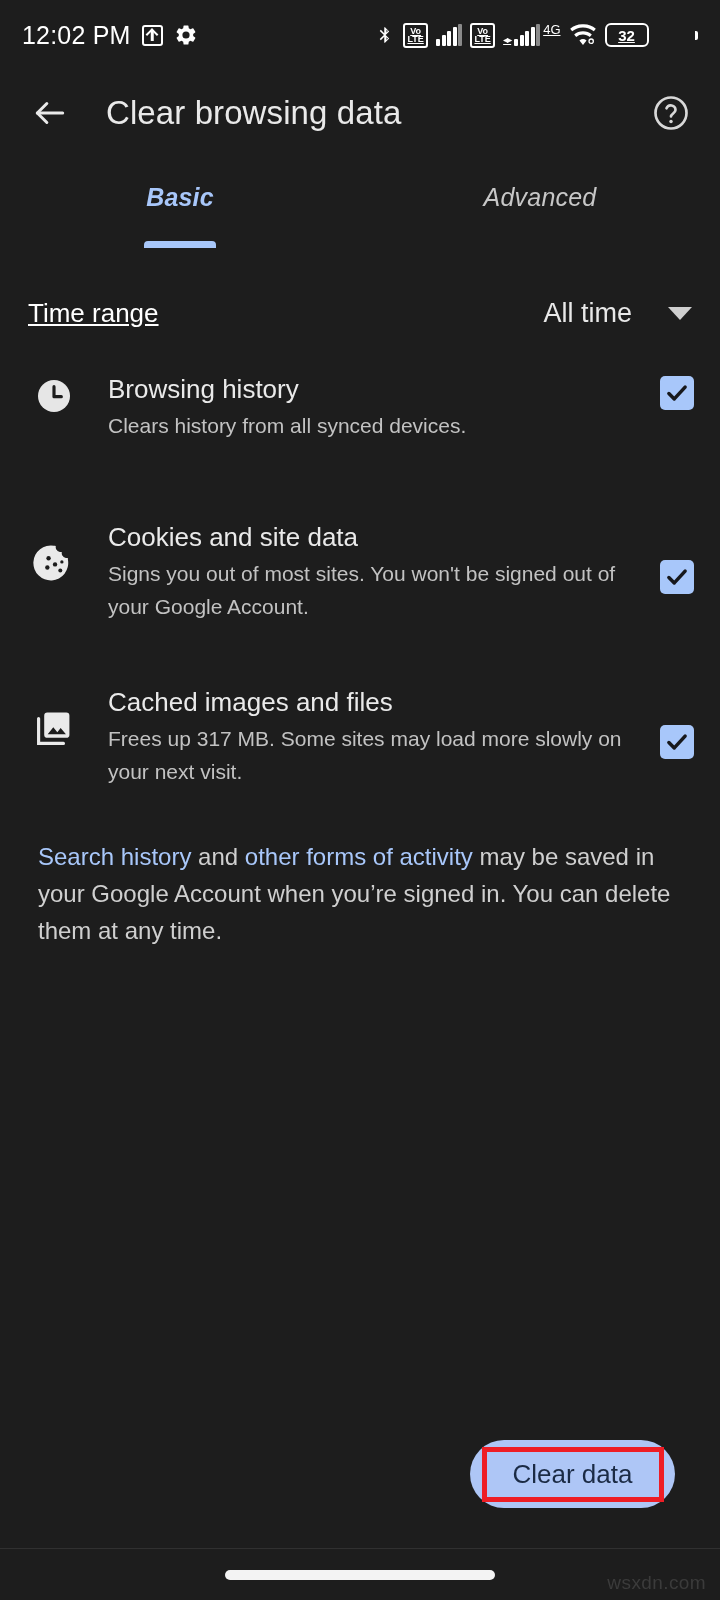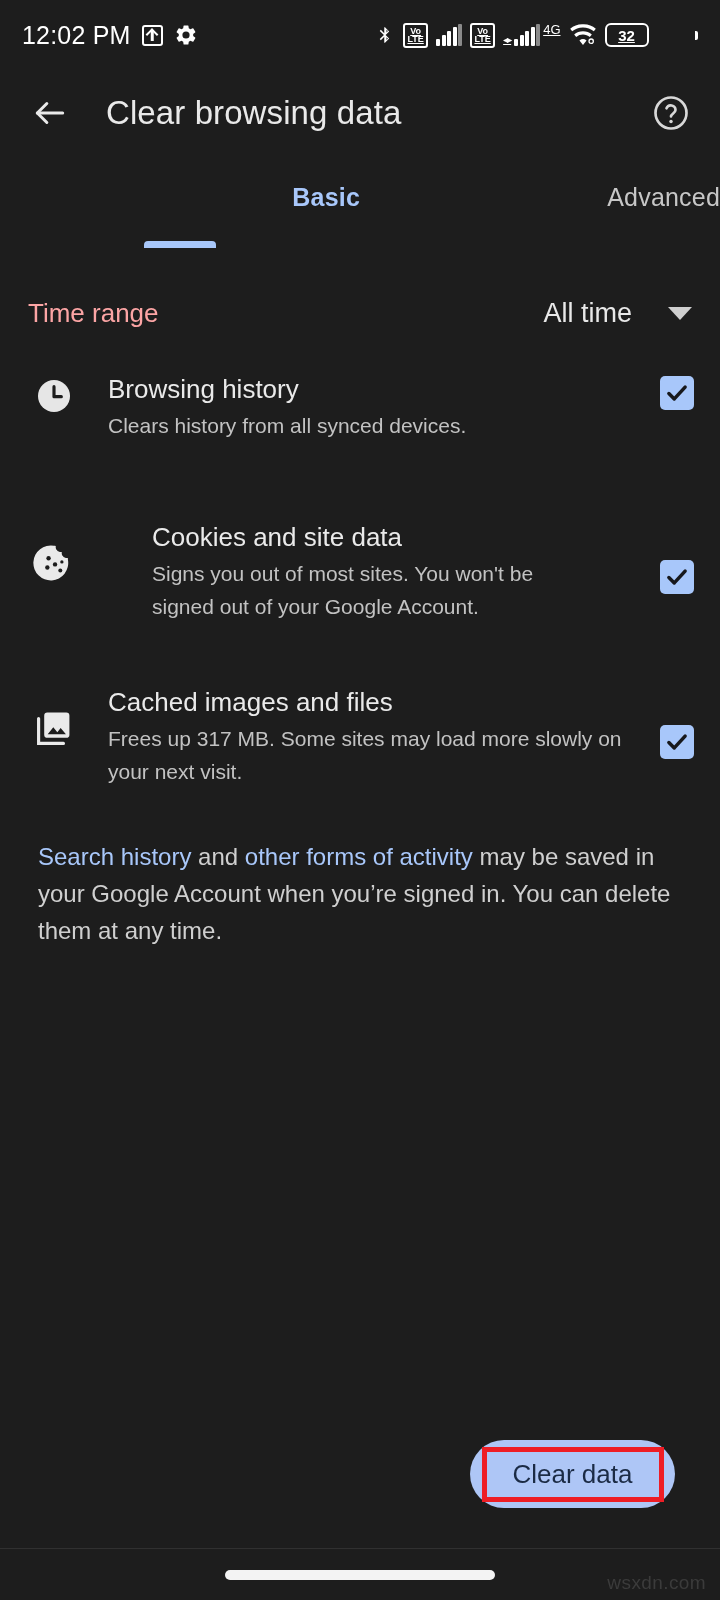--- a/index.html
+++ b/index.html
@@ -83,36 +83,36 @@
     margin-left: 32px; white-space: nowrap; letter-spacing: .1px;
   }
   .help-btn { margin-left: auto; width: 46px; height: 46px; display:flex; align-items:center; justify-content:center; }
 
   
   .tabs {
     position: absolute; top: 170px; left: 0; right: 0; height: 78px;
     display: flex;
   }
   .tab {
-    flex: 1; display: flex; align-items: flex-start; justify-content: flex-end;
-    position: relative; padding-top: 13px;
+    flex: 1; display: flex; align-items: flex-start; justify-content: center;
+    position: relative; padding-top: 13px; font-style: italic;
   }
   .tab-label { font-size: 25px; font-weight: 500; color: #c7c7c7; letter-spacing: .2px; }
   .tab.active .tab-label { color: #a8c7fa; font-weight: 700; }
   .tab-indicator {
     position: absolute; bottom: 0; left: 50%; transform: translateX(-50%);
     width: 72px; height: 7px; border-radius: 4px 4px 0 0; background: #a8c7fa;
   }
 
   
   .timerange {
     position: absolute; top: 282px; left: 0; right: 0; height: 62px;
     display: flex; align-items: center; padding: 0 28px;
   }
-  .tr-label { font-size: 26px; color: #fca5a5; }
+  .tr-label { font-size: 26px; color: #ffffff; text-decoration: underline; }
   .tr-value-wrap { margin-left: auto; display: flex; align-items: center; gap: 36px; }
   .tr-value { font-size: 27px; color: #e8e8e8; }
   .caret { width: 0; height: 0; border-left: 12px solid transparent; border-right: 12px solid transparent; border-top: 13px solid #cfcfcf; }
 
   
   .options { position: absolute; top: 372px; left: 0; right: 0; }
   .opt-row {
     display: flex; align-items: flex-start; padding: 0 26px;
     min-height: 86px; position: relative;
   }
@@ -276,21 +276,21 @@
         <span class="opt-title" style="display:block">Browsing history</span>
         <span class="opt-desc" style="display:block">Clears history from all synced devices.</span>
       </span>
       <span class="checkbox">
         <svg viewBox="0 0 24 24" fill="none" stroke="#17181c" stroke-width="3.2" stroke-linecap="round" stroke-linejoin="round">
           <polyline points="4.5,12.5 9.5,17.5 19.5,6.5"></polyline>
         </svg>
       </span>
     </div>
 
-    <div class="opt-row" style="margin-bottom:62px;gap:44px;">
+    <div class="opt-row" style="margin-bottom:62px;">
       <span class="opt-icon" style="padding-top:22px">
         <svg viewBox="0 0 24 24" width="42" height="42">
           <path d="M12 2.2c.35 0 .7.02 1.04.06-.2.92.05 1.92.78 2.65.73.73 1.73.98 2.65.78-.2.92.05 1.92.78 2.65.73.73 1.73.98 2.65.78.04.34.06.69.06 1.04A9.96 9.96 0 1 1 12 2.2z" fill="#eaeaea"></path>
           <circle cx="8.9" cy="9.3" r="1.25" fill="#1d1d1d"></circle>
           <circle cx="12.6" cy="12.8" r="1.25" fill="#1d1d1d"></circle>
           <circle cx="8.2" cy="14.6" r="1.25" fill="#1d1d1d"></circle>
           <circle cx="15.6" cy="16.3" r="1.15" fill="#1d1d1d"></circle>
           <circle cx="16.5" cy="11.4" r="0.95" fill="#1d1d1d"></circle>
         </svg>
       </span>

